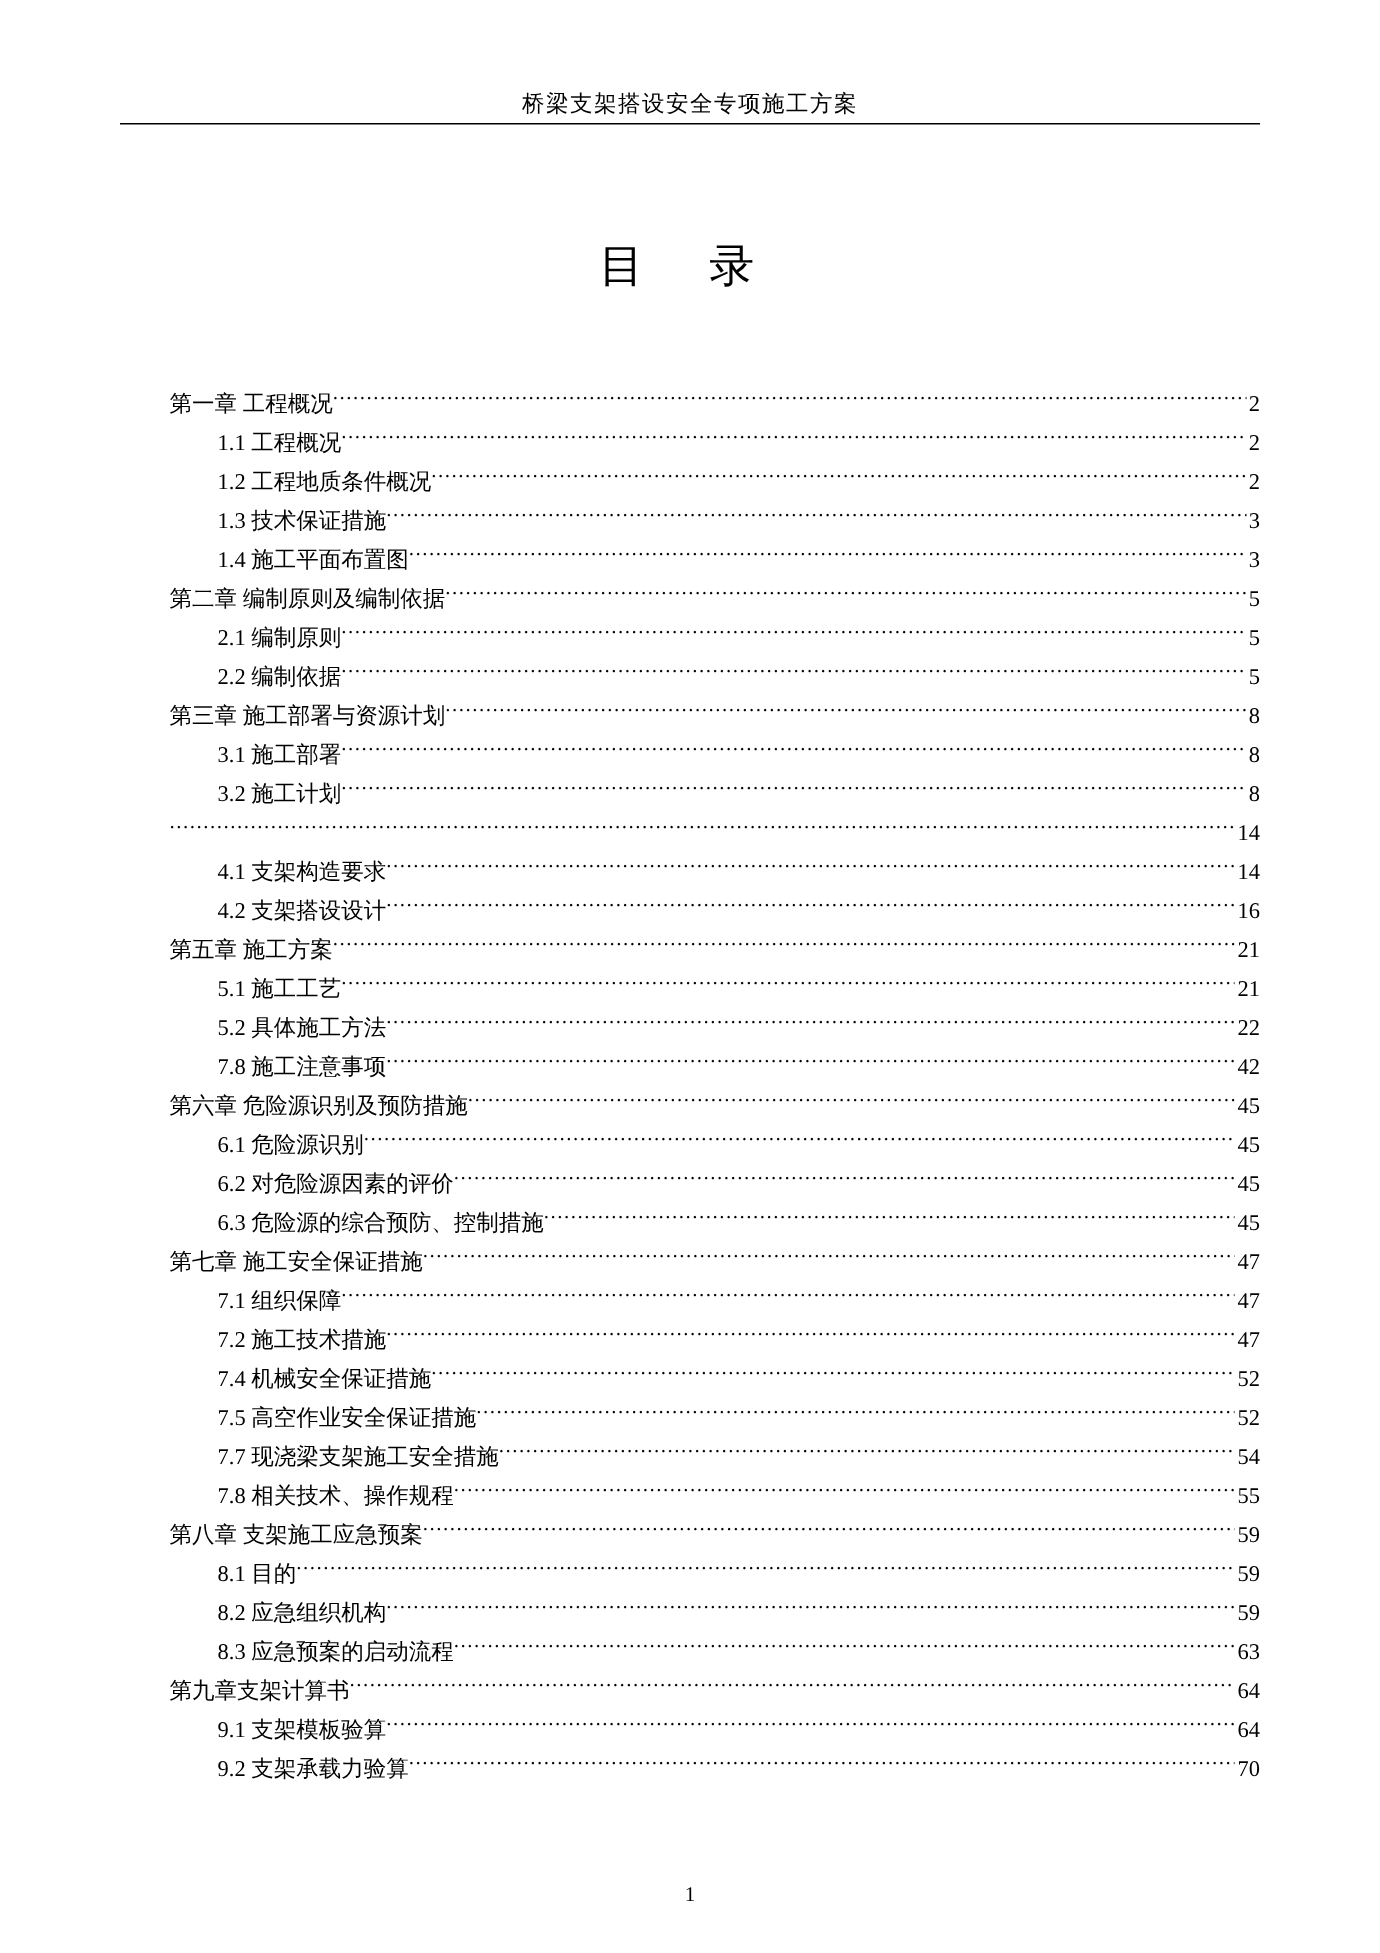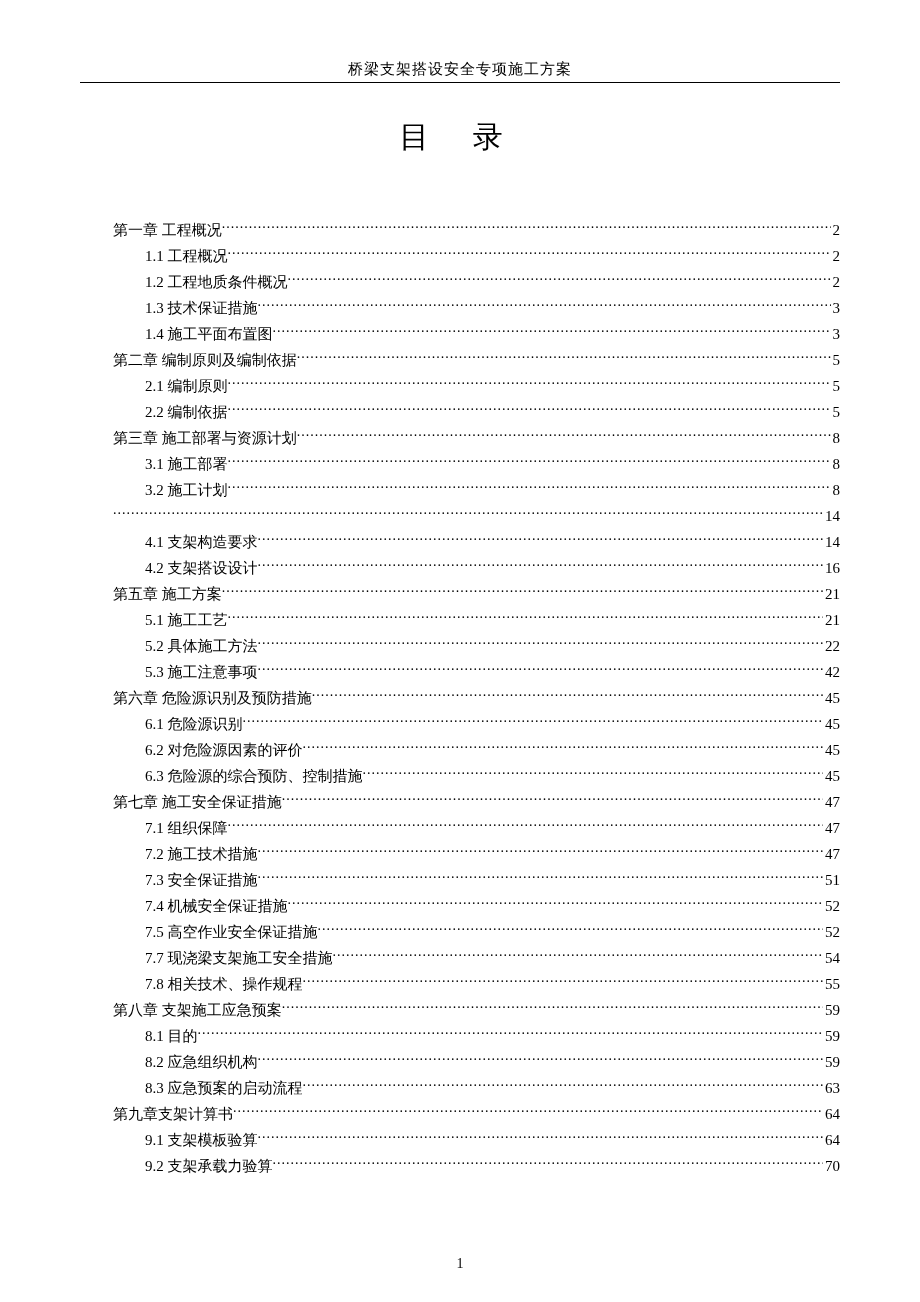--- a/index.html
+++ b/index.html
@@ -14,21 +14,21 @@
       height: 1302px;
       margin: 0 auto;
       padding: 60px 80px;
       color: #000;
     }
     .header {
       text-align: center;
       font-size: 15px;
       border-bottom: 1.5px solid #000;
       padding-bottom: 3px;
-      margin-bottom: 34px;
+      margin-bottom: 74px;
       letter-spacing: 1px;
     }
     .title {
       text-align: center;
       font-size: 30px;
       font-weight: normal;
       letter-spacing: 18px;
       margin-bottom: 60px;
     }
     .toc {
@@ -163,21 +163,21 @@
       <span class="toc-label">5.1 施工工艺</span>
       <span class="toc-dots"></span>
       <span class="toc-page">21</span>
     </div>
     <div class="toc-entry level-1">
       <span class="toc-label">5.2 具体施工方法</span>
       <span class="toc-dots"></span>
       <span class="toc-page">22</span>
     </div>
     <div class="toc-entry level-1">
-      <span class="toc-label">5.3 施工注意事项</span>
+      <span class="toc-label">7.8 施工注意事项</span>
       <span class="toc-dots"></span>
       <span class="toc-page">42</span>
     </div>
     <div class="toc-entry level-0">
       <span class="toc-label">第六章  危险源识别及预防措施</span>
       <span class="toc-dots"></span>
       <span class="toc-page">45</span>
     </div>
     <div class="toc-entry level-1">
       <span class="toc-label">6.1 危险源识别</span>
@@ -203,25 +203,20 @@
       <span class="toc-label">7.1 组织保障</span>
       <span class="toc-dots"></span>
       <span class="toc-page">47</span>
     </div>
     <div class="toc-entry level-1">
       <span class="toc-label">7.2 施工技术措施</span>
       <span class="toc-dots"></span>
       <span class="toc-page">47</span>
     </div>
     <div class="toc-entry level-1">
-      <span class="toc-label">7.3 安全保证措施</span>
-      <span class="toc-dots"></span>
-      <span class="toc-page">51</span>
-    </div>
-    <div class="toc-entry level-1">
       <span class="toc-label">7.4 机械安全保证措施</span>
       <span class="toc-dots"></span>
       <span class="toc-page">52</span>
     </div>
     <div class="toc-entry level-1">
       <span class="toc-label">7.5 高空作业安全保证措施</span>
       <span class="toc-dots"></span>
       <span class="toc-page">52</span>
     </div>
     <div class="toc-entry level-1">

